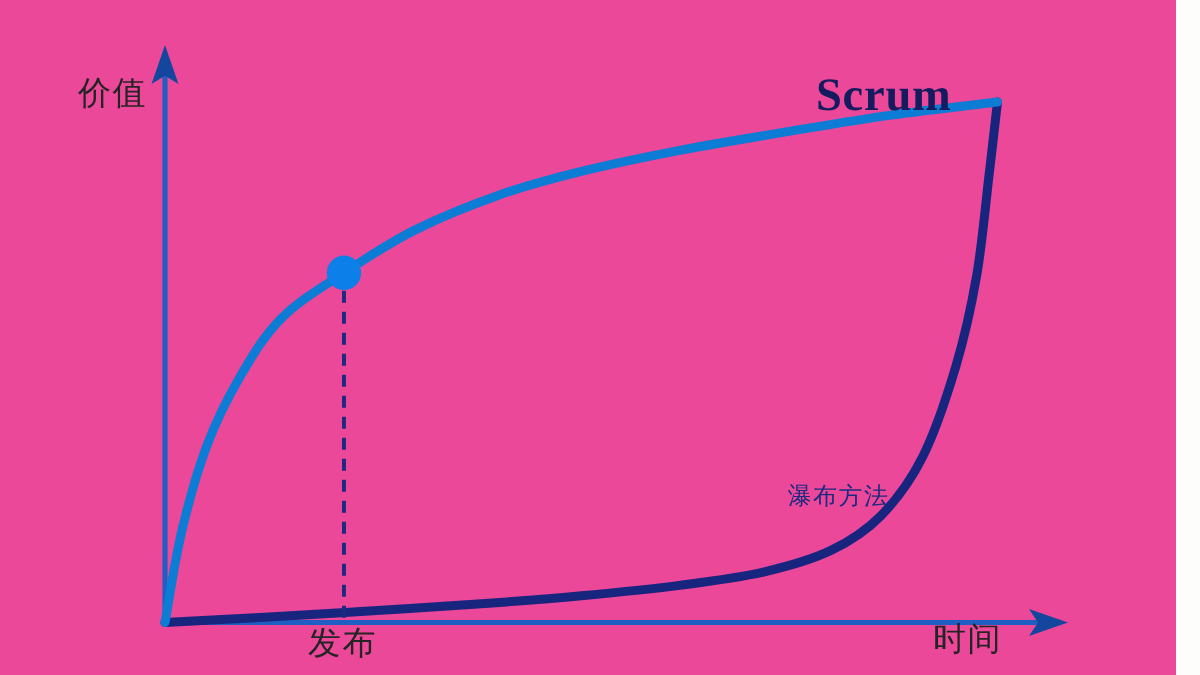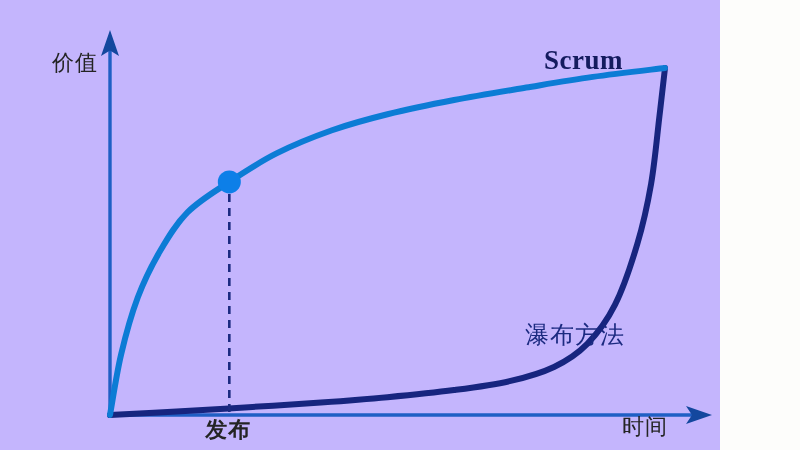--- a/index.html
+++ b/index.html
@@ -9,23 +9,23 @@
   }
   body {
     width: 800px;
     height: 450px;
     background: #fdfdfb;
     font-family: "Liberation Sans", sans-serif;
     overflow: hidden;
   }
   #chart-root {
     position: relative;
-    width: 720px;
+    width: 784px;
     height: 450px;
-    background: #c4b5fd;
+    background: #ec4899;
   }
   #chart-svg {
     position: absolute;
     top: 0;
     left: 0;
     width: 800px;
     height: 450px;
     display: block;
   }
   .label {
@@ -48,30 +48,30 @@
     top: 416px;
   }
   #label-release {
     left: 204px;
     top: 419px;
   }
   #label-scrum {
     left: 544px;
     top: 47px;
     font-family: "Liberation Serif", "DejaVu Serif", serif;
-    font-size: 27px;
+    font-size: 31px;
     font-weight: bold;
     color: #141b5e;
     letter-spacing: 0.5px;
   }
   #label-waterfall {
     left: 525px;
     top: 323px;
     font-family: "DejaVu Sans", "Liberation Sans", sans-serif;
-    font-size: 24px;
+    font-size: 16px;
     color: #1b2a80;
     letter-spacing: 1px;
   }
 </style>
 </head>
 <body>
 
 <div id="chart-root">
 
   <svg id="chart-svg" viewBox="0 0 800 450" xmlns="http://www.w3.org/2000/svg">
@@ -102,19 +102,19 @@
     <line x1="229.32" y1="193.89" x2="229.32" y2="414.00" stroke="#1b2a80" stroke-width="2.6" stroke-dasharray="8 6"></line>
 
     <circle cx="229.32" cy="181.89" r="11.5" fill="#0d7fe8"></circle>
 
   </svg>
 
   <div class="label axis-label-cn" id="label-value">价值</div>
 
   <div class="label axis-label-cn" id="label-time">时间</div>
 
-  <div class="label axis-label-cn" id="label-release" style="left: 205.325px; font-weight: bold;">发布</div>
+  <div class="label axis-label-cn" id="label-release" style="left: 205.325px;">发布</div>
 
   <div class="label" id="label-scrum">Scrum</div>
 
   <div class="label" id="label-waterfall">瀑布方法</div>
 
 </div>
 
 </body></html>

